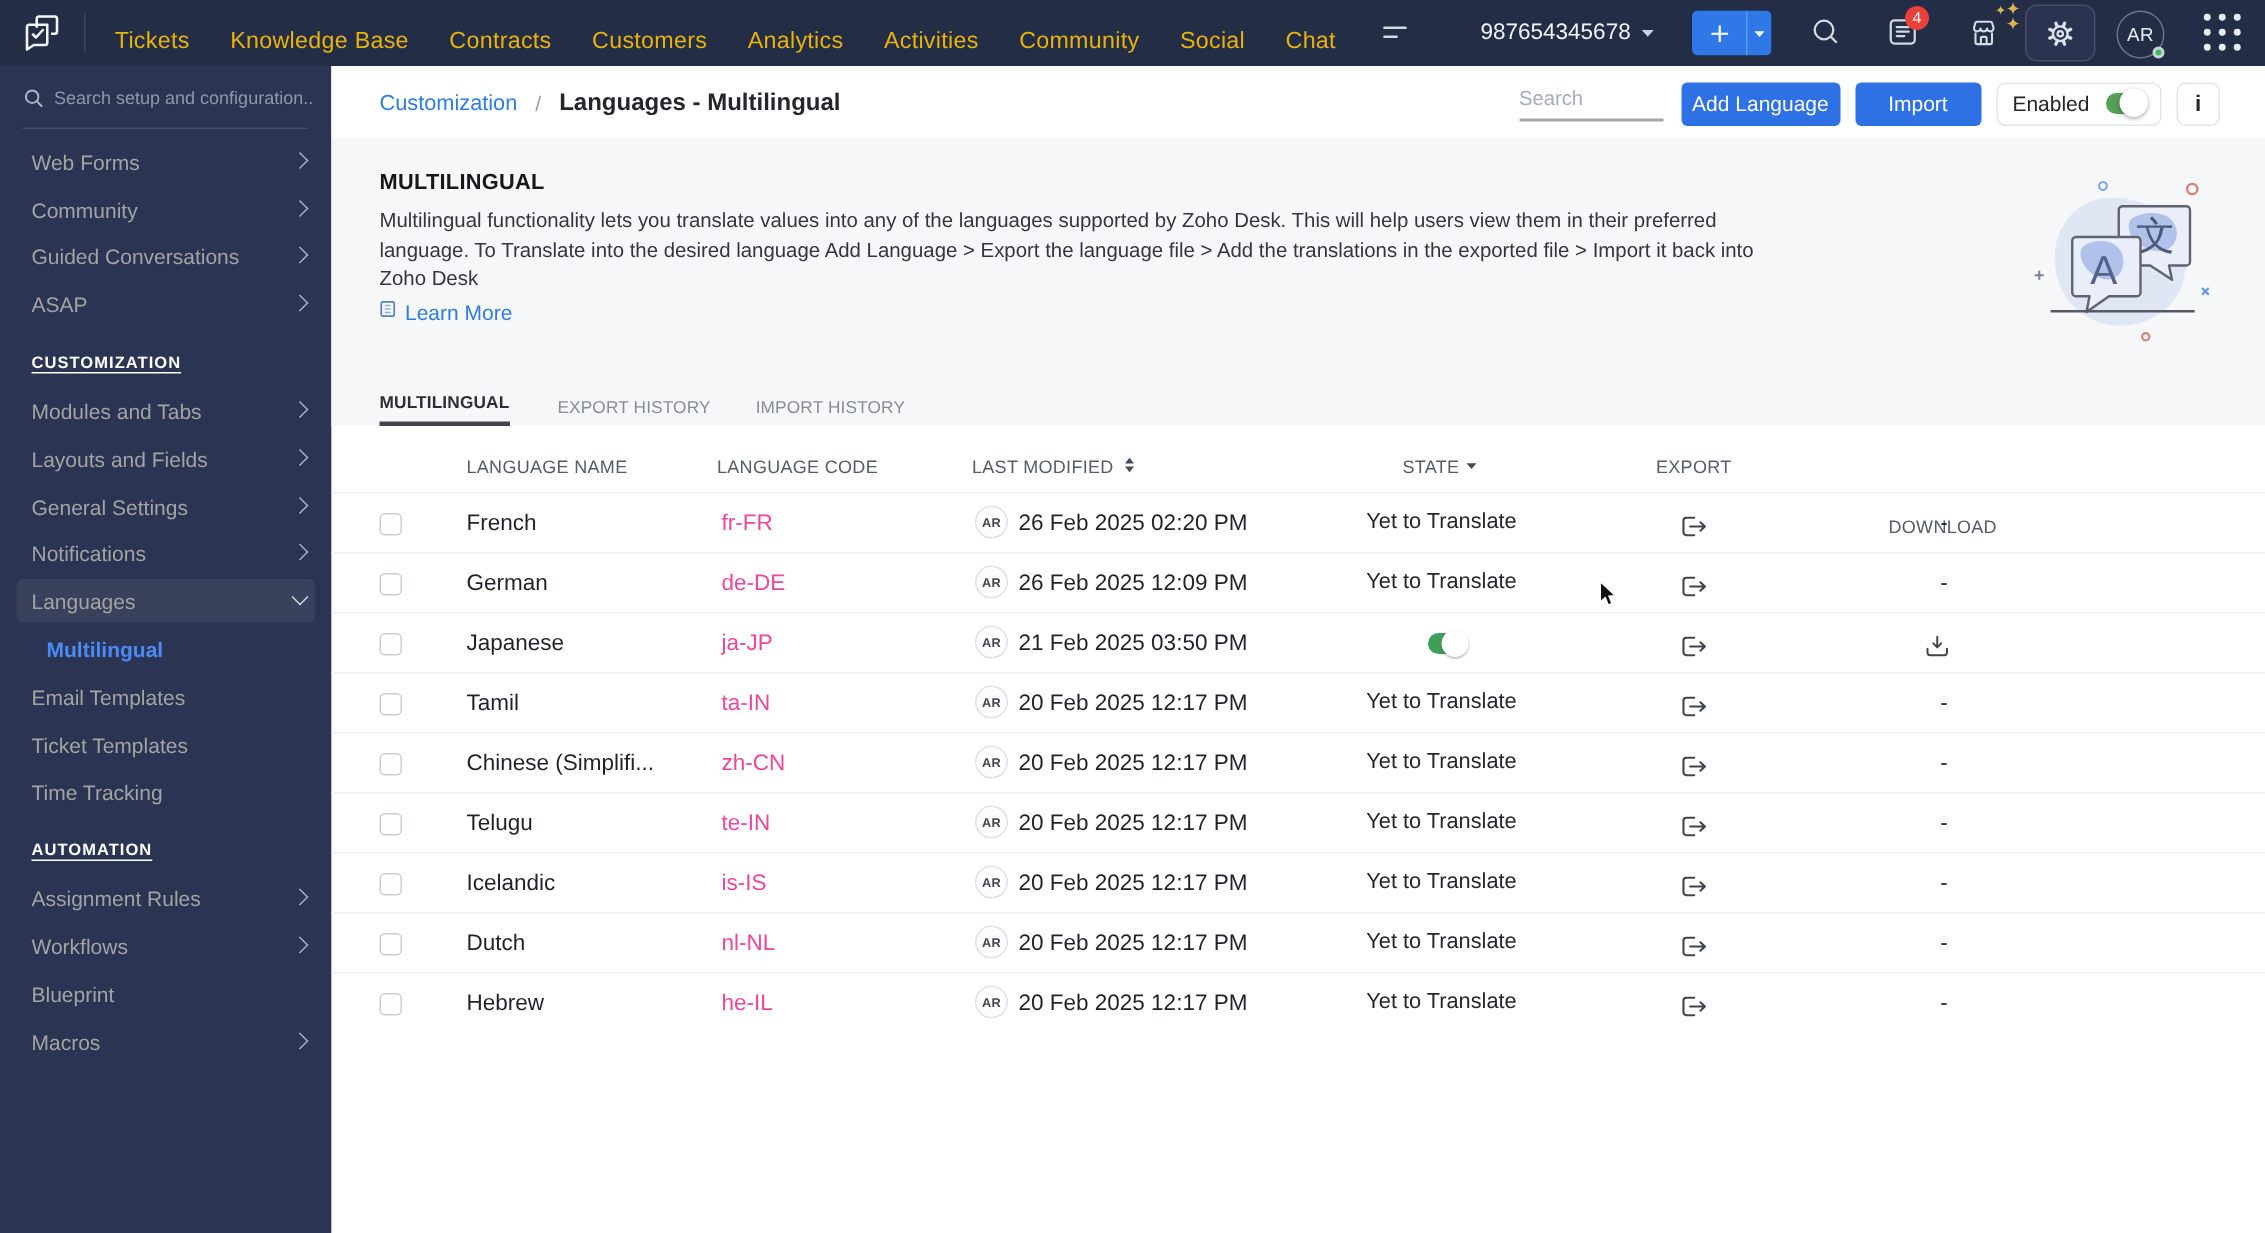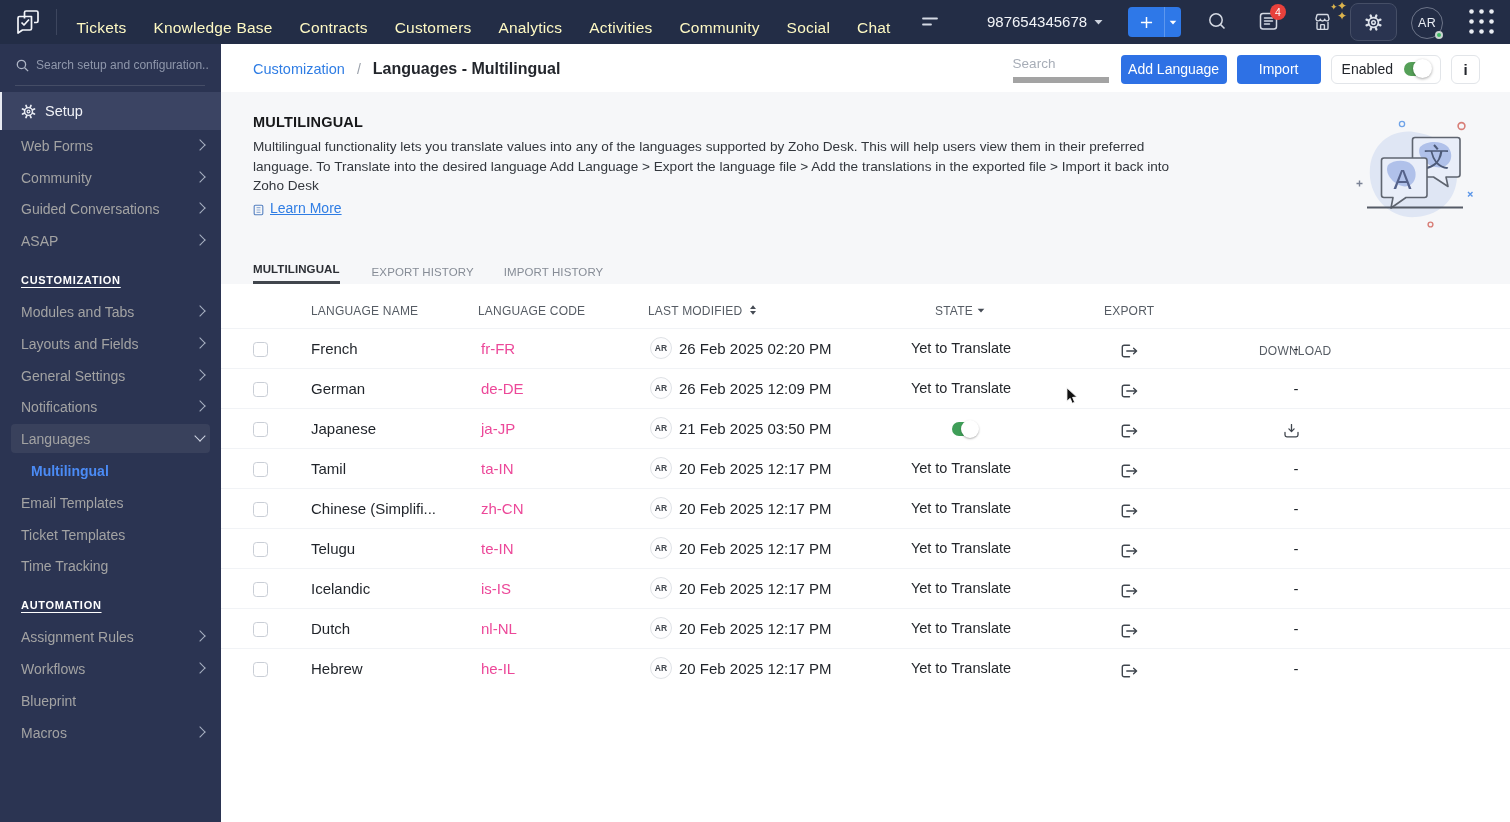--- a/index.html
+++ b/index.html
@@ -1,21 +1,21 @@
 <!DOCTYPE html>
 <html><head>
 <meta charset="utf-8">
 <style>
 * { margin:0; padding:0; box-sizing:border-box; }
 html,body { width:1510px; height:822px; overflow:hidden; font-family:"Liberation Sans", sans-serif; background:#fff; }
 .topbar { position:fixed; top:0; left:0; width:1510px; height:44px; background:#232d46; display:flex; align-items:center; z-index:10; }
 .logo { width:56px; display:flex; justify-content:center; align-items:center; }
 .tb-div { width:1px; height:26px; background:#3d465e; }
 .nav { display:flex; align-items:center; margin-left:6px; }
-.nav a { color:#fef9c3; font-size:15.5px; letter-spacing:.2px; text-decoration:none; padding:0 13.5px;margin-top:12px; }
+.nav a { color:#eab308; font-size:15.5px; letter-spacing:.2px; text-decoration:none; padding:0 13.5px;margin-top:12px; }
 .tb-right { position:absolute; right:0; top:0; width:600px; height:44px; }
 .sidebar { position:fixed; top:44px; left:0; width:221px; height:778px; background:#2b3452; color:#dde1ea; overflow:hidden; }
 .sb-search { height:48px; display:flex; align-items:center; padding-left:16px; position:relative; }
 .sb-search::after { content:""; position:absolute; left:15px; right:16px; bottom:6px; height:1px; background:#454d66; }
 .sb-search span { color:#8f97ab; font-size:12px; margin-left:7px; white-space:nowrap; position:relative; top:-3px; }
 .sb-setup { height:38px; display:flex; align-items:center; background:#3b4463; border-left:2.5px solid #e8ebf2; padding-left:19px; }
 .sb-setup span { font-size:14.5px; color:#f0f2f7; margin-left:9px; }
 .sb-item { height:31.8px; display:flex; align-items:center; padding:0 17px 0 21px; font-size:14px; color:#a3a3a3; }
 .sb-item .chev { margin-left:auto; width:8px; height:12px; position:relative; }
 .sb-item .chev::before { content:""; position:absolute; left:0; top:1px; width:7px; height:7px; border-right:1.6px solid #a8b0c2; border-bottom:1.6px solid #a8b0c2; transform:rotate(-45deg); }
@@ -24,29 +24,29 @@
 .sb-item.lang::before { content:""; position:absolute; left:11px; right:11px; top:1px; bottom:2px; background:#39415c; border-radius:4px; z-index:-1; }
 .sb-head { height:39px; display:flex; align-items:center; padding:6px 0 0 21px; font-size:11px; font-weight:bold; letter-spacing:.7px; color:#fff; }
 .sb-head u { text-decoration:underline; text-underline-offset:3px; }
 .sb-sel { color:#4b8bf5; font-weight:bold; padding-left:31px; }
 .main { position:fixed; left:221px; top:44px; width:1289px; height:778px; background:#fff; }
 .crumbbar { height:48px; display:flex; align-items:center; padding:2px 30px 0 32px; background:#fff; }
 .crumb-a { color:#2f7de4; font-size:14.5px; }
 .crumb-sep { color:#9aa0aa; margin:0 12px; font-size:14px; }
 .crumb-b { color:#23262c; font-size:16px; font-weight:bold; }
 .cr-right { margin-left:auto; display:flex; align-items:center; }
-.search-inline { width:96px; border-bottom:6px solid #a3a3a3; color:#a7adb7; font-size:13.5px; padding-bottom:6px; margin-right:12px; }
+.search-inline { width:96px; border-bottom:2px solid #a3a3a3; color:#a7adb7; font-size:13.5px; padding-bottom:6px; margin-right:12px; }
 .btn { background:#2e71e5; color:#fff; font-size:14px; border-radius:4px; height:29px; display:flex; align-items:center; justify-content:center; }
 .enabled-box { border:1px solid #e2e5e9; border-radius:6px; height:29px; display:flex; align-items:center; padding:0 10px; margin-left:10px; }
 .toggle { width:26px; height:14px; border-radius:8px; background:#55a058; position:relative; margin-left:11px; }
 .toggle::after { content:""; position:absolute; right:-2px; top:-3px; width:19px; height:19px; border-radius:50%; background:#fff; box-shadow:0 1px 3px rgba(0,0,0,.35); }
 .desc { background:#f6f7f9; padding:22px 0 0 32px; position:relative; height:148px; }
 .desc h2 { font-size:14.5px; color:#17181a; letter-spacing:.2px; }
 .desc p { font-size:13.6px; line-height:19.5px; color:#33373d; margin-top:7px; }
-.learn { display:flex; align-items:flex-end; margin-top:4px; color:#2f7de4; font-size:14px;text-decoration:underline; }
+.learn { display:flex; align-items:flex-start; margin-top:4px; color:#2f7de4; font-size:14px; }
 .tabs { background:#f6f7f9; display:flex; padding-left:32px; height:44px; align-items:flex-end; }
 .tab { font-size:11.5px; letter-spacing:.1px; color:#868c96; padding-bottom:6px; margin-right:32px; }
 .tab.act { color:#2c2f35; font-weight:bold; border-bottom:3px solid #41464d; }
 .thead { position:relative; height:44px; }
 .thead > span { position:absolute; top:20px; font-size:12px; color:#565c64; letter-spacing:.2px; }
 .trow { position:relative; height:40px; border-top:1px solid #f1f3f6; }
 .trow.first { border-top:1px solid #f1f3f6; }
 .cb { position:absolute; left:32px; top:13px; width:15px; height:15px; border:1.5px solid #c9ced6; border-radius:3.5px; background:#fff; }
 .nm { position:absolute; left:90px; top:11px; font-size:15px; color:#1f2329; }
 .cd { position:absolute; left:260px; top:11px; font-size:15px; color:#ec4899; }
@@ -149,28 +149,20 @@
   </div>
 </div>
 <div class="sidebar">
   <div class="sb-search">
     <svg width="13" height="13" viewBox="0 0 15 15" fill="none" stroke="#aeb5c6" stroke-width="1.5" style="position:relative;top:-3px;">
         <circle cx="6.3" cy="6.3" r="4.8"></circle>
         <path d="M10 10 L14 14"></path>
       </svg>
     <span>Search setup and configuration..</span>
   </div>
-  <div class="sb-setup">
-    <svg width="15" height="15" viewBox="0 0 16 16" fill="none" stroke="#e9ecf3">
-        <circle cx="8" cy="8" r="4.2" stroke-width="1.4"></circle>
-        <circle cx="8" cy="8" r="1.5" stroke-width="1.3"></circle>
-        <path d="M12.25 9.76 L14.37 10.64 M9.76 12.25 L10.64 14.37 M6.24 12.25 L5.36 14.37 M3.75 9.76 L1.63 10.64 M3.75 6.24 L1.63 5.36 M6.24 3.75 L5.36 1.63 M9.76 3.75 L10.64 1.63 M12.25 6.24 L14.37 5.36" stroke-width="1.9" stroke-linecap="round"></path>
-      </svg>
-    <span>Setup</span>
-  </div>
   <div class="sb-item">Web Forms<span class="chev"></span></div>
   <div class="sb-item">Community<span class="chev"></span></div>
   <div class="sb-item">Guided Conversations<span class="chev"></span></div>
   <div class="sb-item">ASAP<span class="chev"></span></div>
   <div class="sb-head">
       <u>CUSTOMIZATION</u>
     </div>
   <div class="sb-item">Modules and Tabs<span class="chev"></span></div>
   <div class="sb-item">Layouts and Fields<span class="chev"></span></div>
   <div class="sb-item">General Settings<span class="chev"></span></div>

